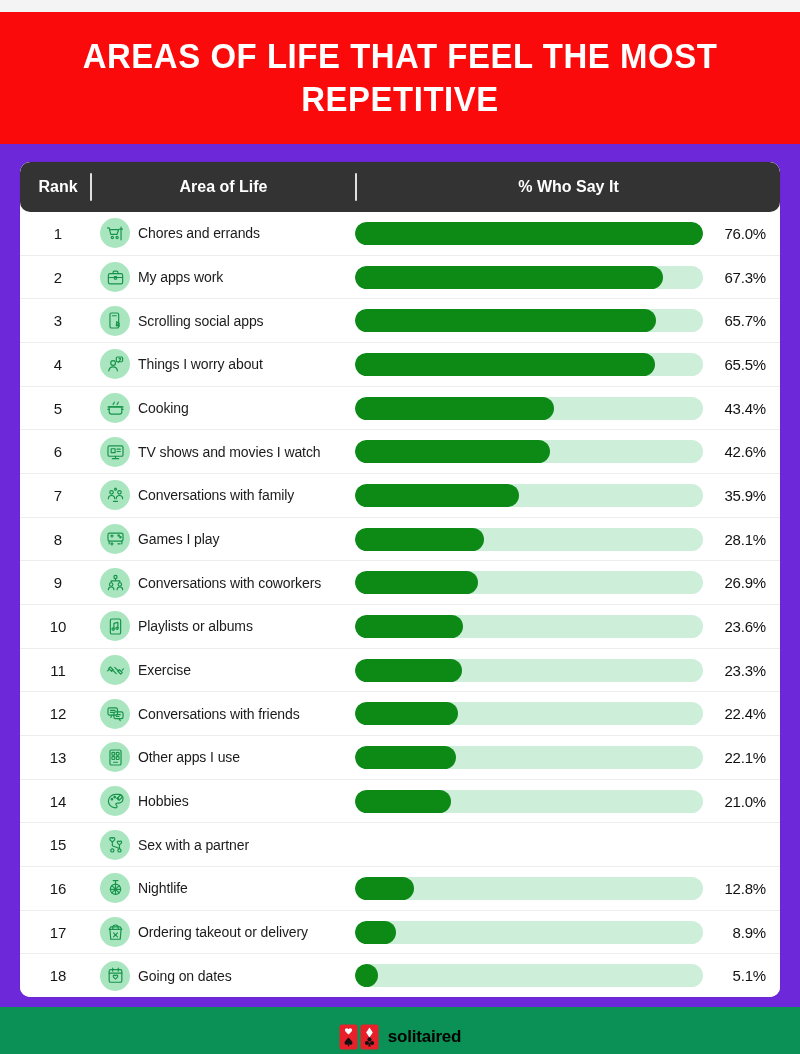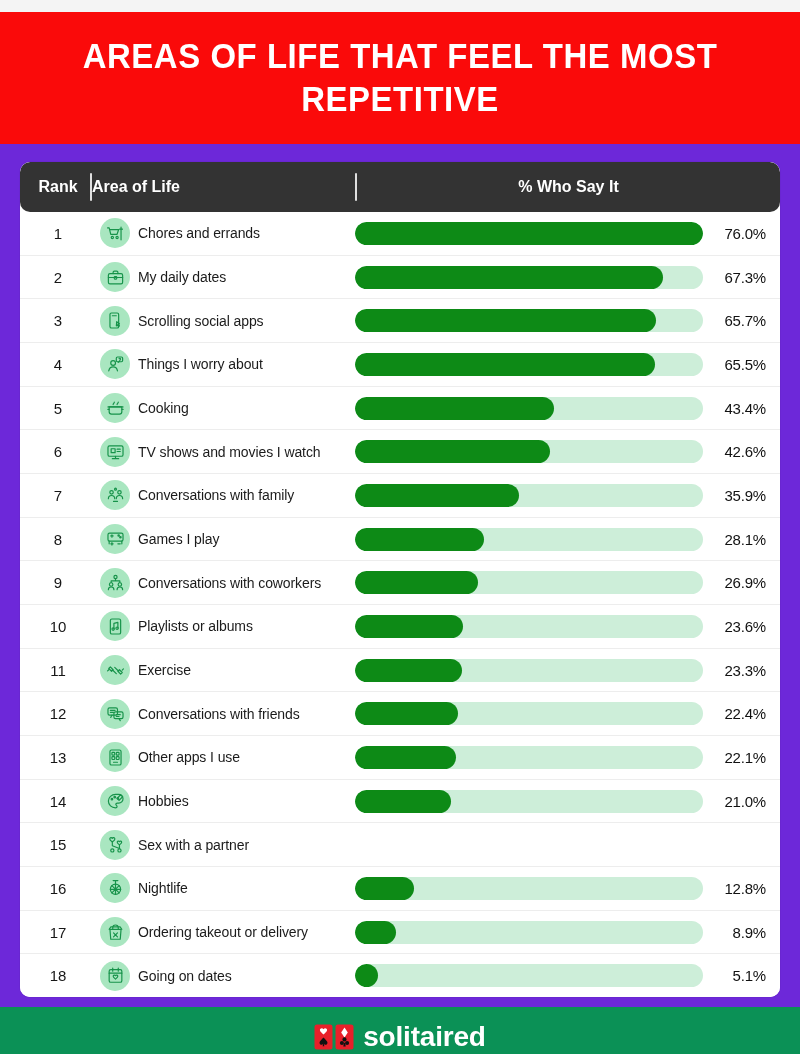--- a/index.html
+++ b/index.html
@@ -93,21 +93,21 @@
     width: 2px;
     height: 28px;
     background: #ffffff;
     opacity: 0.85;
     flex: 0 0 2px;
     border-radius: 1px;
   }
 
   .th-area {
     flex: 0 0 263px;
-    text-align: left;
+    text-align: center;
   }
 
   .th-pct {
     flex: 1 1 auto;
     text-align: center;
   }
 
   
   .rows {
     flex: 1 1 auto;
@@ -207,22 +207,22 @@
     flex: 0 0 59px;
     display: flex;
     align-items: center;
     justify-content: center;
     gap: 9px;
   }
 
   .logo-cards { display: flex; gap: 2px; }
 
   .logo-text {
-    color: #ffffff;
-    font-size: 28px;
+    color: #000000;
+    font-size: 17px;
     font-weight: 700;
     letter-spacing: -0.2px;
   }
 </style>
 </head>
 <body>
 
 <div class="page">
 
   <div class="banner">
@@ -265,21 +265,21 @@
             <div class="cell-rank">2</div>
             <div class="cell-area">
               <span class="icon-badge">
                 <svg width="19" height="19" viewBox="0 0 24 24" fill="none" stroke="#17934a" stroke-width="1.5" stroke-linecap="round" stroke-linejoin="round">
                   <rect x="3" y="7" width="18" height="13" rx="2"></rect>
                   <path d="M9 7V5.5a1.5 1.5 0 011.5-1.5h3A1.5 1.5 0 0115 5.5V7"></path>
                   <path d="M3 12h18"></path>
                   <rect x="10.5" y="11" width="3" height="3" rx="0.6"></rect>
                 </svg>
               </span>
-              <span class="area-label">My daily dates</span>
+              <span class="area-label">My apps work</span>
             </div>
             <div class="cell-bar">
               <div class="track">
                 <div class="fill" style="width:88.55%"></div>
               </div>
               <span class="pct-label">67.3%</span>
             </div>
           </div>
           <div class="row">
             <div class="cell-rank">3</div>

